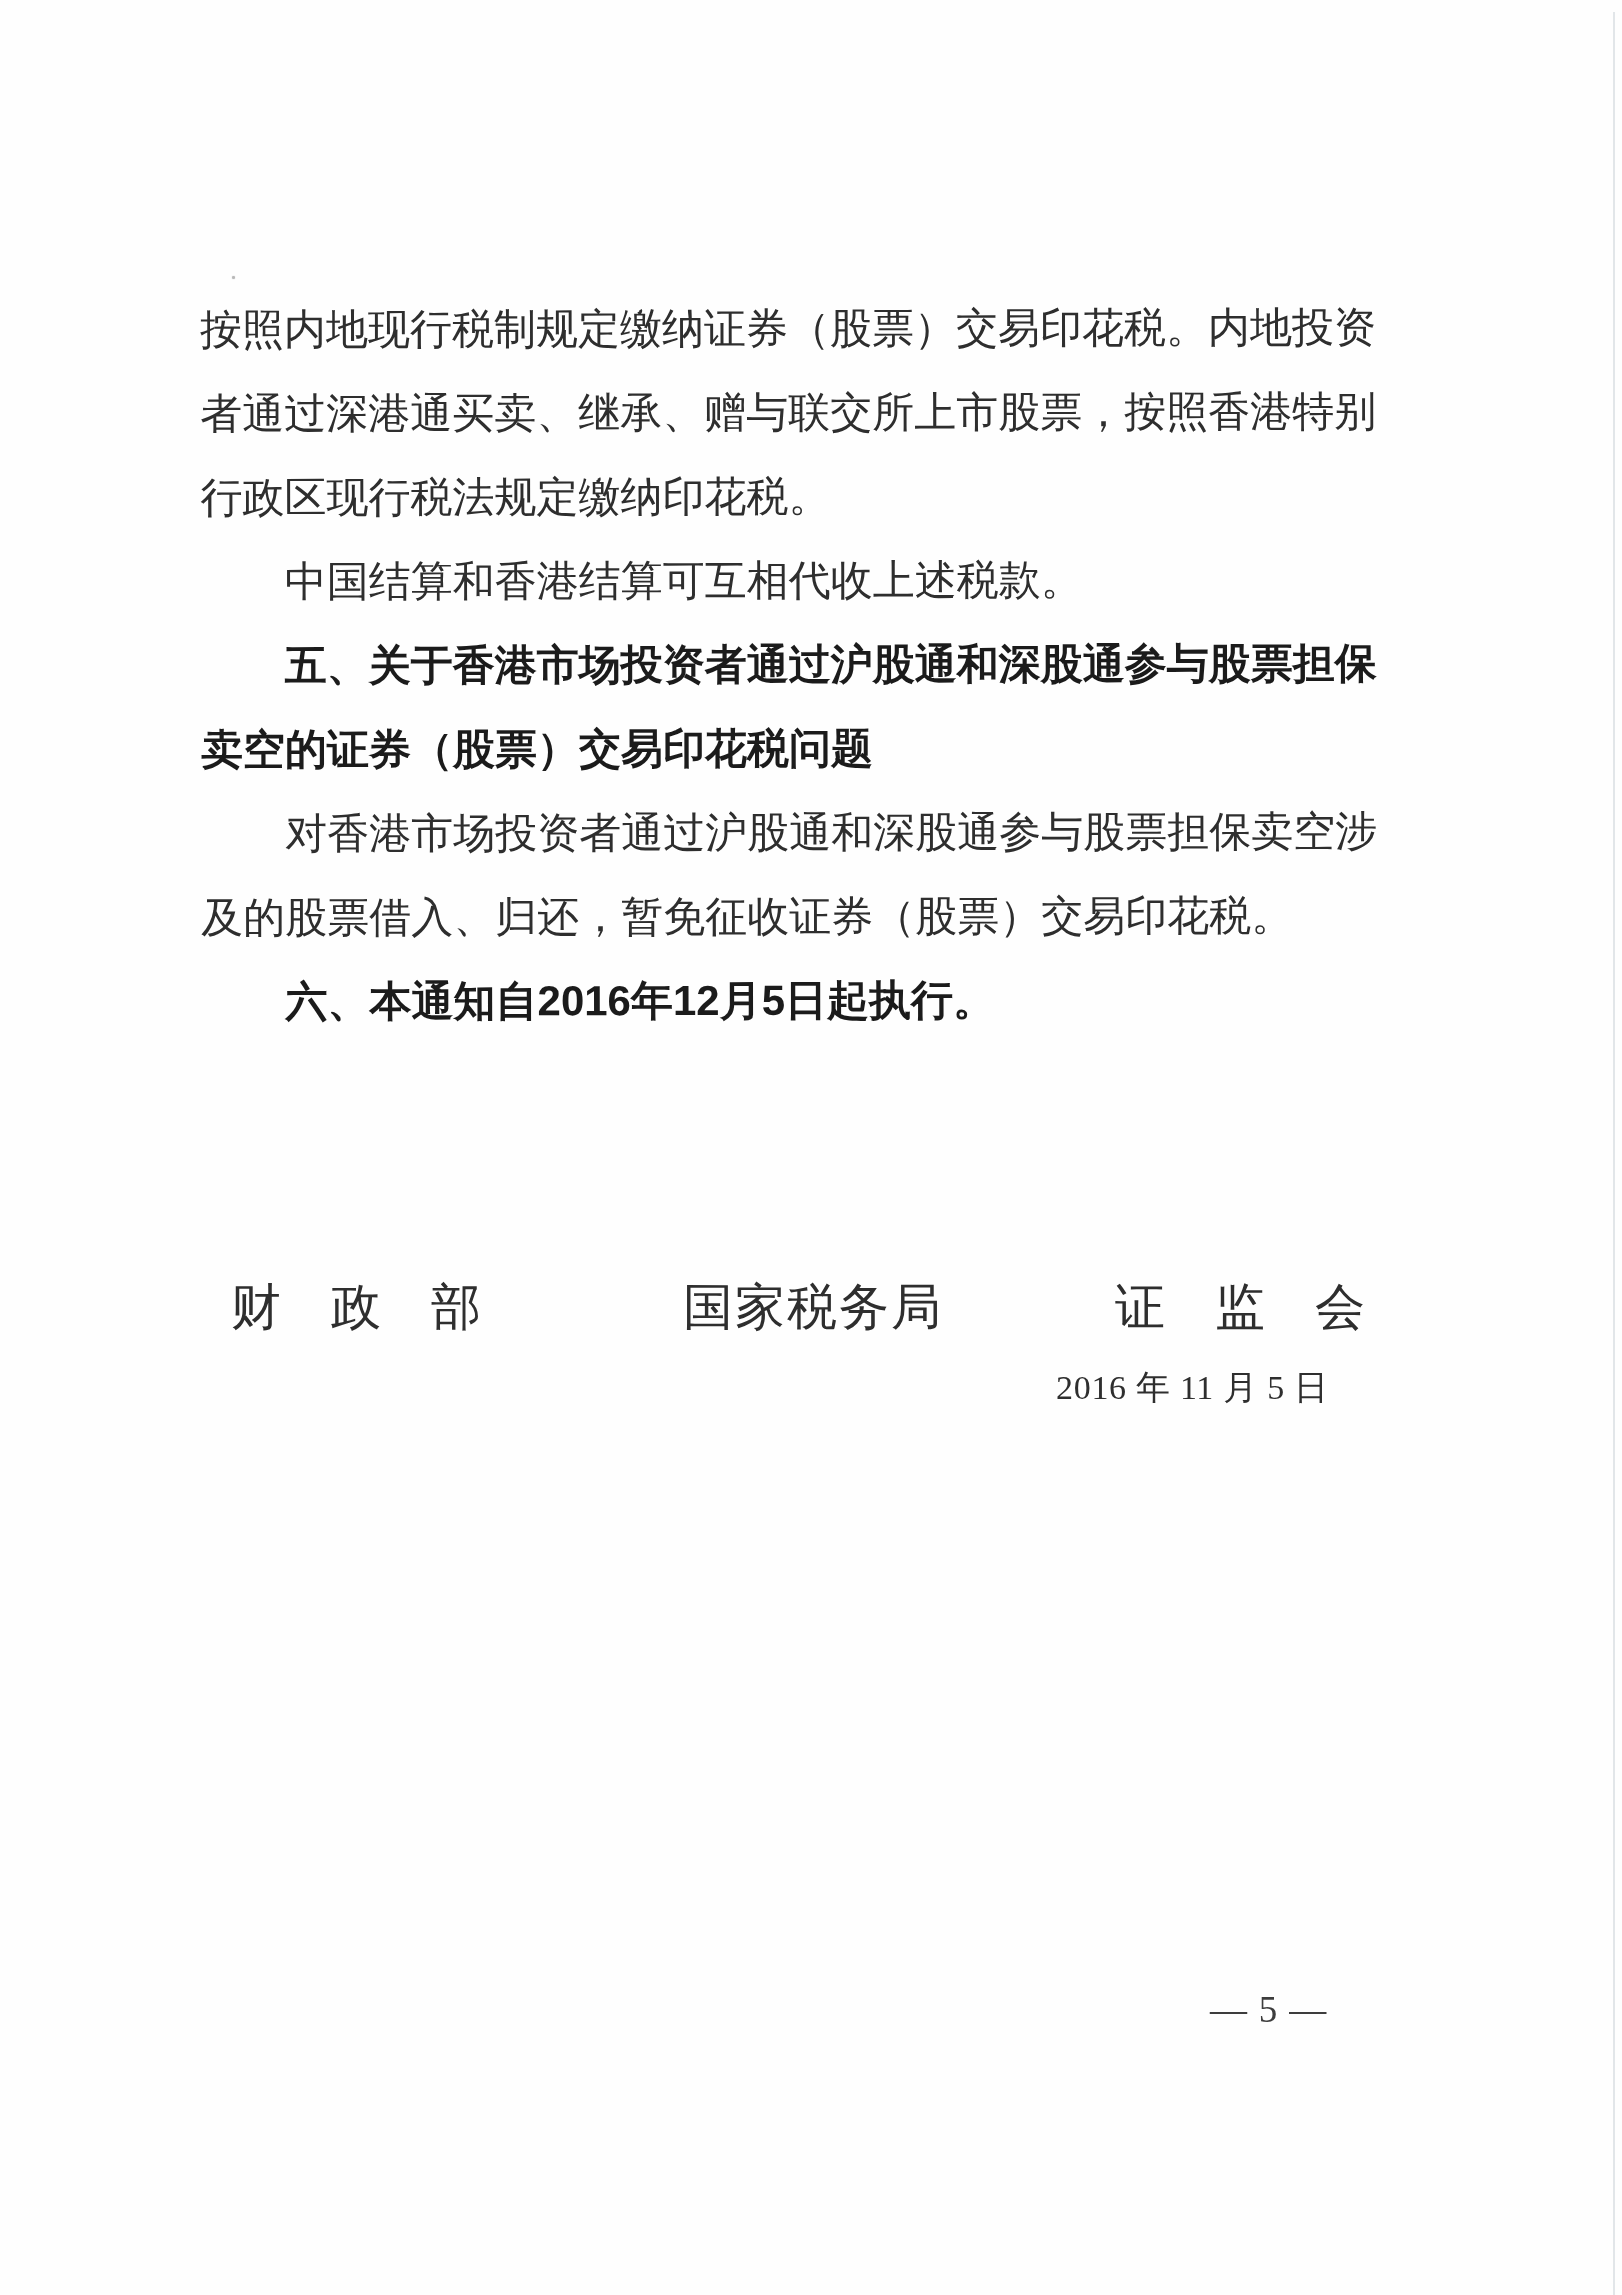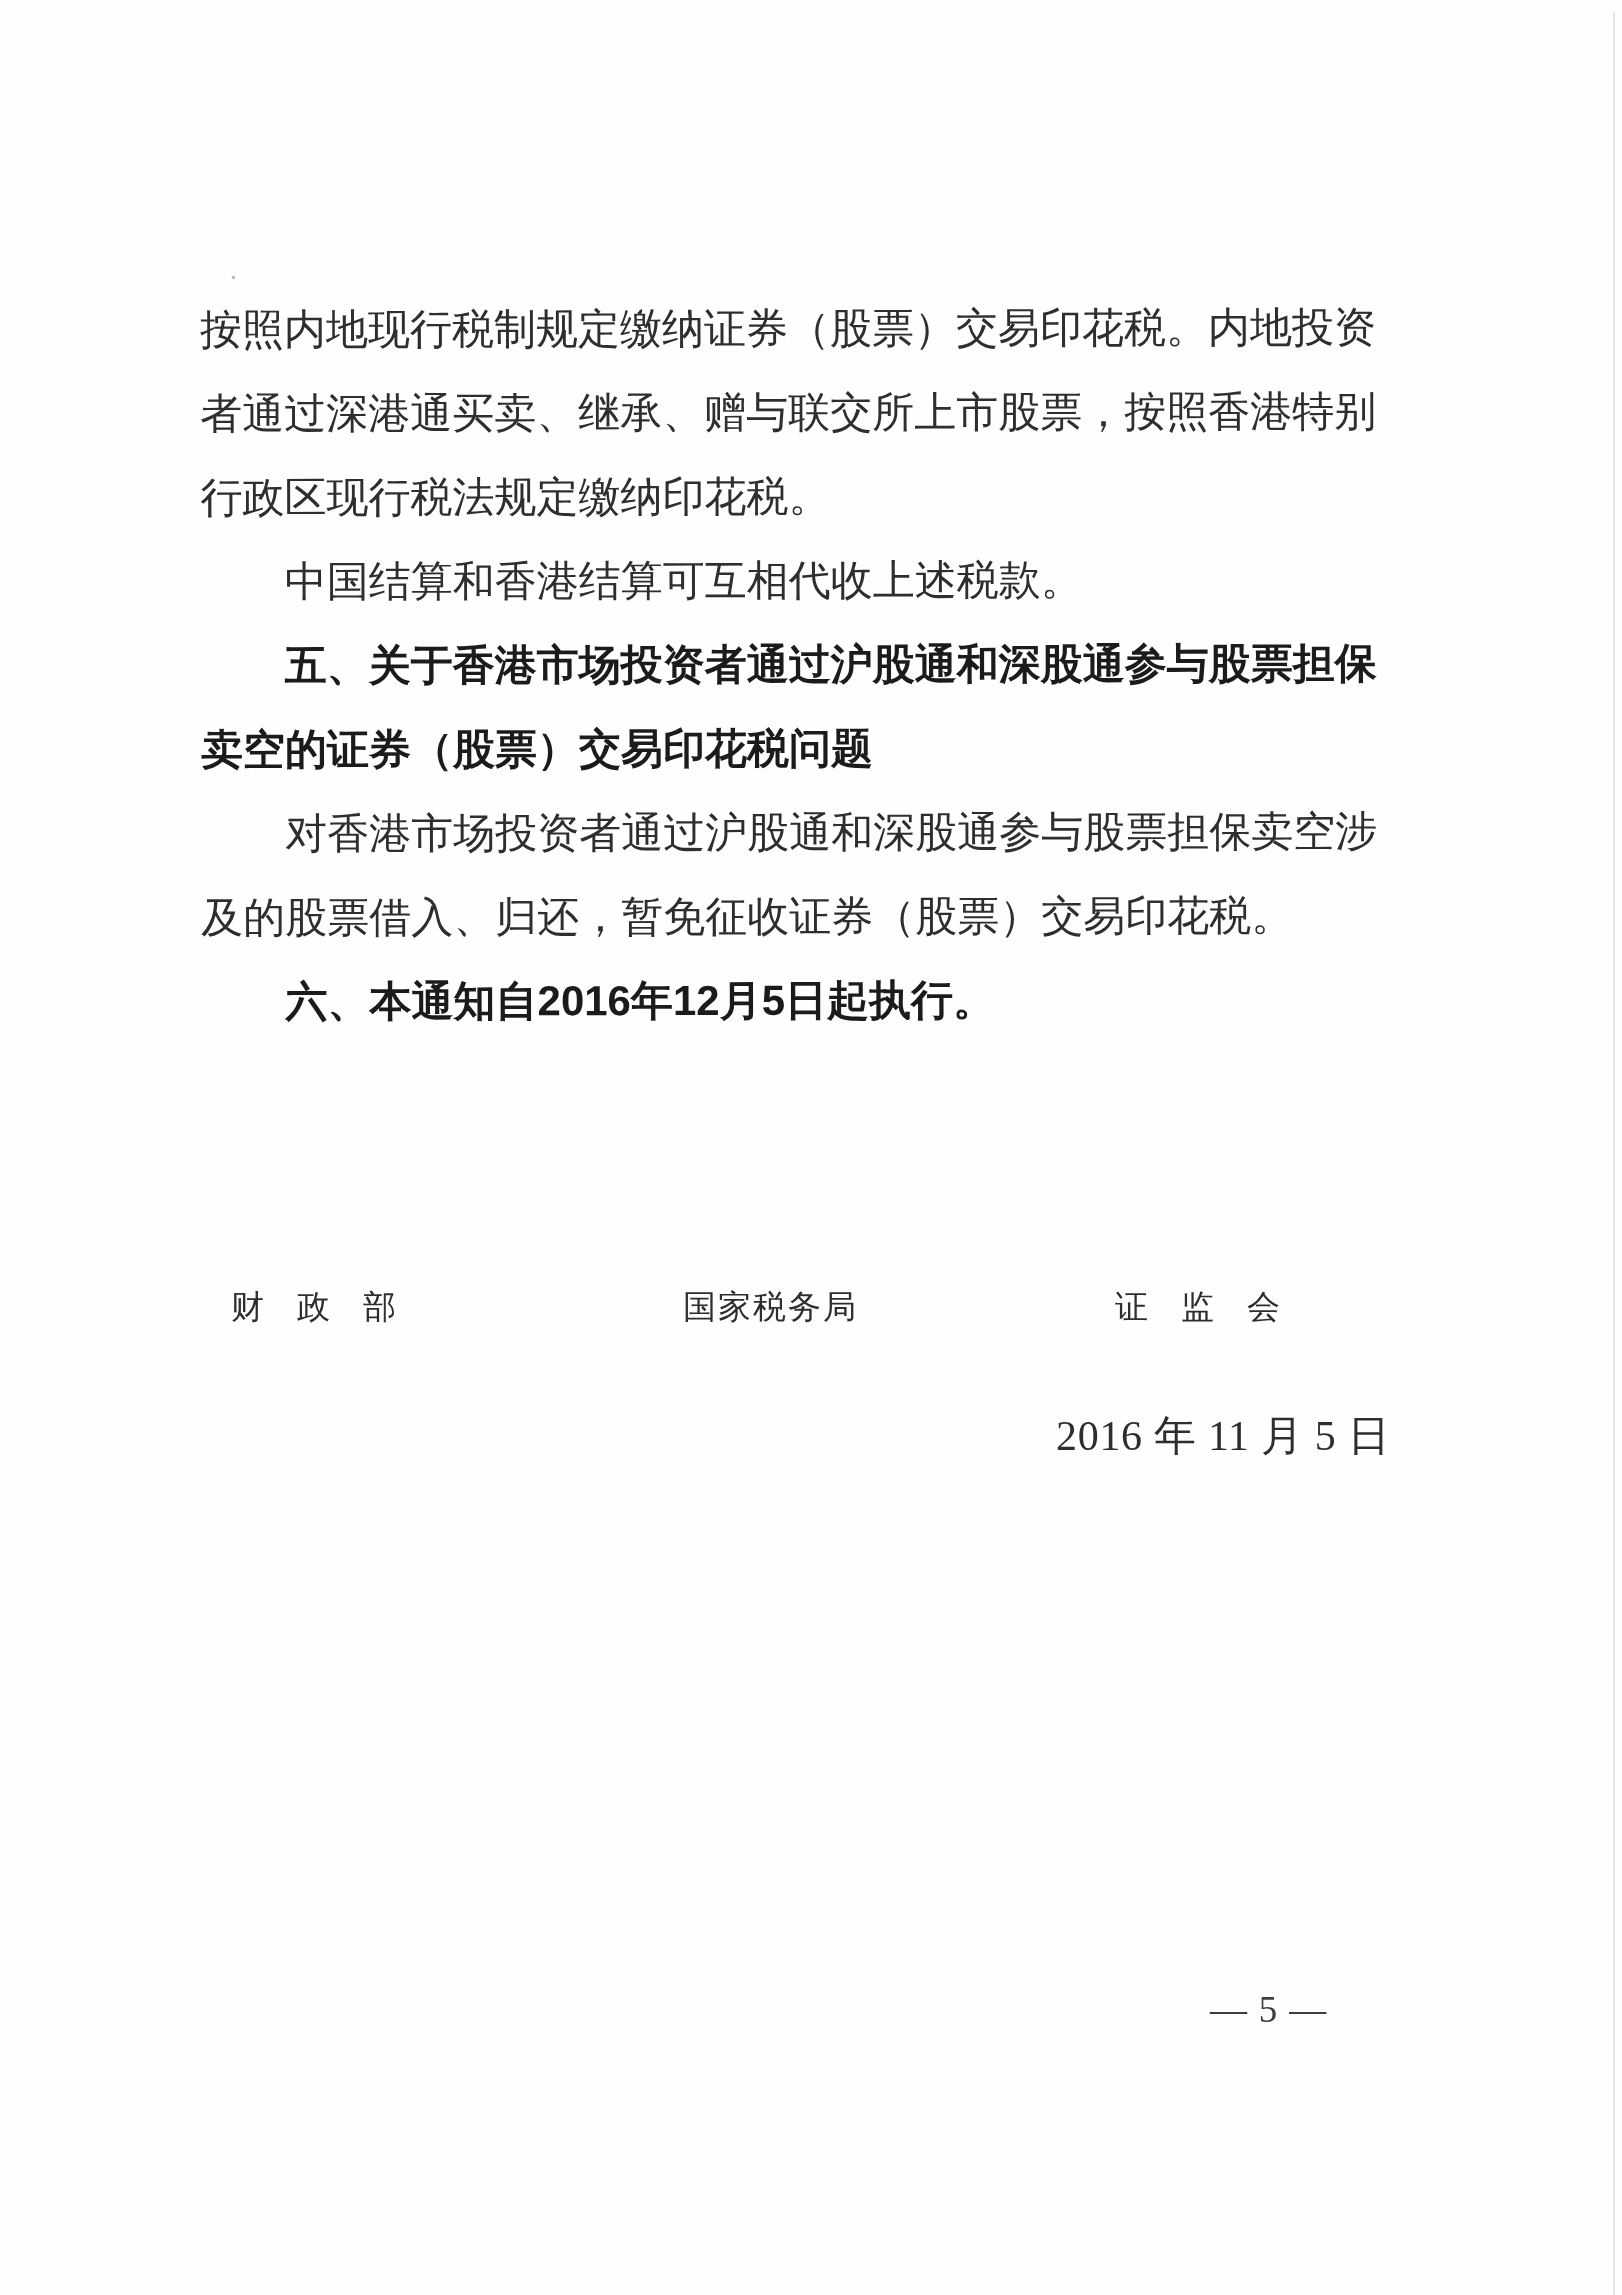--- a/index.html
+++ b/index.html
@@ -44,35 +44,35 @@
   .ln.heading {
     font-family: "Liberation Sans", "DejaVu Sans", sans-serif;
     font-weight: 700;
     color: var(--heading-text);
   }
   
   .sig {
     position: absolute;
     height: 52px;
     line-height: 52px;
-    font-size: 33px;
+    font-size: 50px;
     color: var(--body-text);
     white-space: nowrap;
     font-family: "Liberation Serif", "DejaVu Serif", serif;
   }
   #sig-mof  { left: 231px;  top: 1281px; }
   #sig-sat  { left: 683px; top: 1281px; letter-spacing: 2px; }
   #sig-csrc { left: 1115px; top: 1281px; }
   #date-line {
     position: absolute;
     left: 1056px;
-    top: 1410px;
+    top: 1362px;
     height: 52px;
     line-height: 52px;
-    font-size: 42px;
+    font-size: 34px;
     color: var(--body-text);
     white-space: nowrap;
     letter-spacing: 0.7px;
   }
   #page-number {
     position: absolute;
     left: 1210px;
     top: 1989px;
     height: 42px;
     line-height: 42px;

